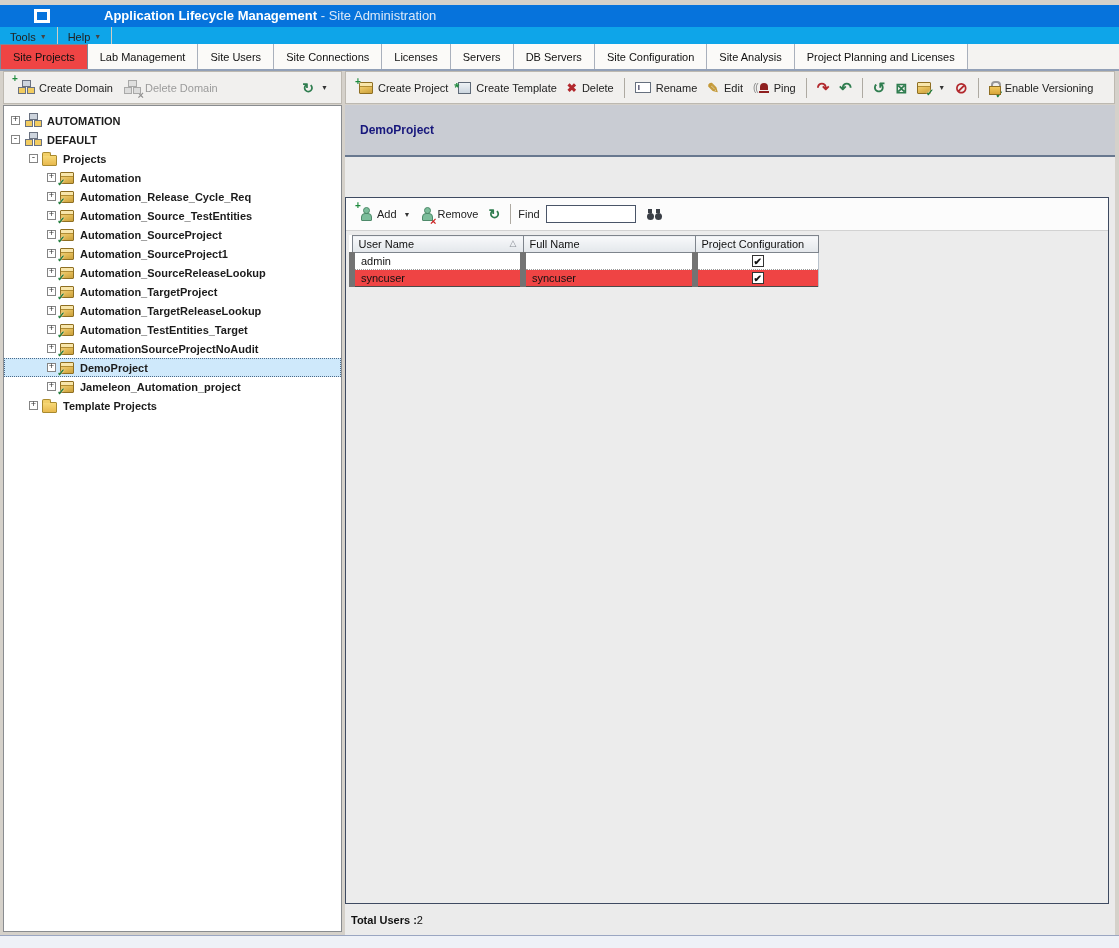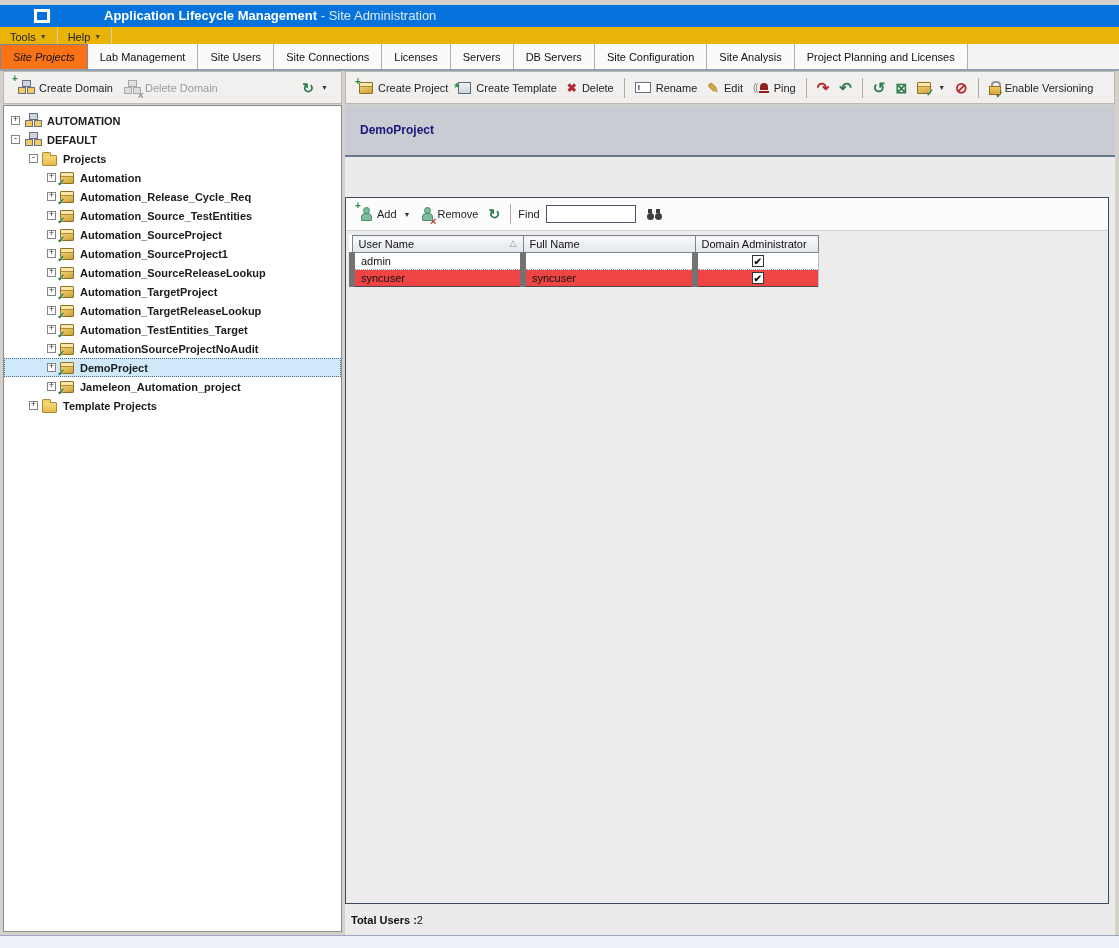--- a/index.html
+++ b/index.html
@@ -7,28 +7,28 @@
   body { font-family:"Liberation Sans", sans-serif; background:#d5d1ca; position:relative; overflow:hidden; }
   .frame { position:absolute; inset:0; }
 
   
   .titlebar { position:absolute; top:5px; left:0; right:0; height:38px; background:#0673dc; }
   .alm-logo { position:absolute; left:34px; top:4px; width:16px; height:14px; border:3px solid #ffffff; background:transparent; }
   .title-text { position:absolute; left:104px; top:3px; font-size:13px; color:#ffffff; font-weight:bold; }
   .title-text .subtitle { font-weight:normal; color:#dce9f8; }
 
   
-  .menubar { position:absolute; top:27px; left:0; right:0; height:20px; background:#eab308; border-bottom:1px solid #d9d5cd; display:flex; align-items:center; }
+  .menubar { position:absolute; top:27px; left:0; right:0; height:20px; background:#0ea5e9; border-bottom:1px solid #d9d5cd; display:flex; align-items:center; }
   .menu-item { font-size:11px; color:#222; padding:0 10px; height:100%; display:flex; align-items:center; gap:4px; border-right:1px solid #d0ccc4; cursor:default; }
   .menu-caret { font-size:7px; color:#444; }
 
   
   .tabrow { position:absolute; top:44px; left:0; right:0; height:27px; background:#f4f3f1; border-bottom:2px solid #92a0b7; display:flex; align-items:stretch; }
   .main-tab { font-size:11px; color:#111; padding:0 12px; display:flex; align-items:center; background:#fbfaf8; border-right:1px solid #a9b0bc; cursor:default; }
-  .main-tab.active { background:#f97316; border:1px solid #7d8798; border-bottom:none; font-weight:normal;font-style:italic; }
+  .main-tab.active { background:#ef4444; border:1px solid #7d8798; border-bottom:none; font-weight:normal; }
 
   
   .toolbar { position:absolute; top:71px; height:33px; background:#f1f0ee; border:1px solid #bdb9b1; display:flex; align-items:center; font-size:11px; color:#222; }
   .toolbar.left { left:3px; width:339px; padding:0 8px; }
   .toolbar.right { left:345px; right:4px; padding:0 8px; }
   .tb-btn { display:flex; align-items:center; gap:5px; padding:3px 5px; cursor:default; white-space:nowrap; }
   .tb-btn.disabled { color:#9b9b9b; }
   .tb-btn.disabled .ico { filter:grayscale(1); opacity:.55; }
   .tb-sep { width:1px; height:20px; background:#aeaaa2; margin:0 5px; }
   .spacer { flex:1; }
@@ -385,21 +385,21 @@
           </colgroup>
         <thead>
           <tr>
             <th>
               <span class="th-inner">
                   <span>User Name</span>
                   <span class="sort-glyph">△</span>
                 </span>
             </th>
             <th>Full Name</th>
-            <th>Domain Administrator</th>
+            <th>Project Configuration</th>
           </tr>
         </thead>
         <tbody>
           <tr>
             <td>admin</td>
             <td></td>
             <td class="cell-center"><span class="checkbox">✔</span></td>
           </tr>
           <tr class="selected">
             <td>syncuser</td>

